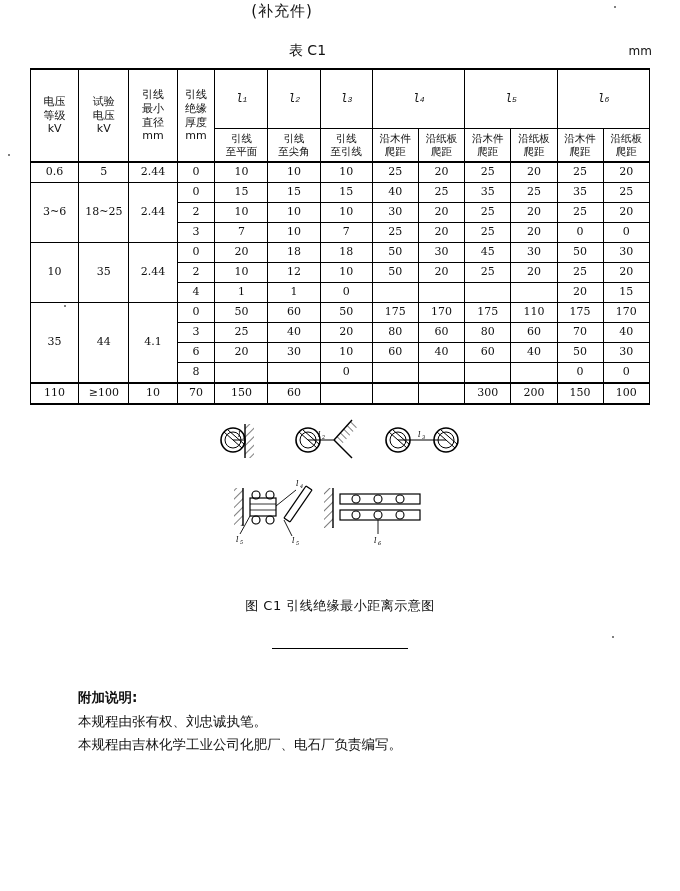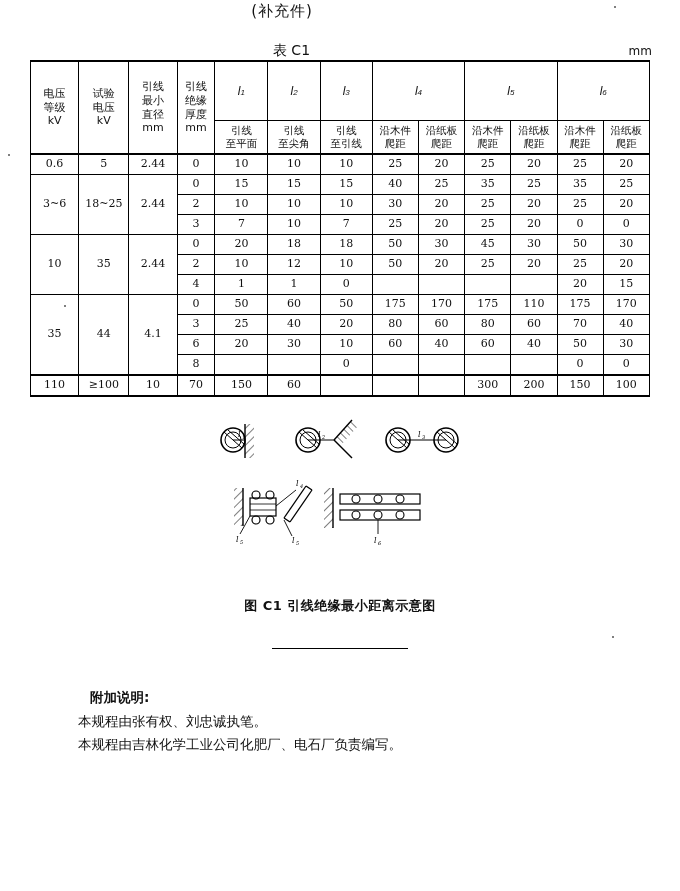--- a/index.html
+++ b/index.html
@@ -30,31 +30,32 @@
     font-size: 15px;
     letter-spacing: 1px;
   }
   .table-caption {
     position: absolute;
     top: 42px;
     left: 0;
     width: 583px;
     text-align: center;
     font-size: 14px;
+    padding-left: 16px;
   }
   .unit-label {
     position: absolute;
     top: 44px;
     right: 28px;
     font-size: 12px;
   }
   
   .tbl-wrap {
     position: absolute;
-    top: 60px;
+    top: 68px;
     left: 30px;
     width: 556px;
   }
   table.main {
     border-collapse: collapse;
     width: 620px;
     font-size: 10.5px;
     line-height: 1.15;
   }
   table.main td, table.main th {
@@ -68,21 +69,21 @@
     height: 56px;
     font-size: 11px;
     line-height: 1.25;
   }
   .hdr-sub td {
     height: 30px;
     font-size: 10.5px;
     line-height: 1.2;
   }
   .ital {
-    font-family: Liberation Sans, sans-serif;
+    font-family: Liberation Mono, monospace;
     font-style: italic;
     font-size: 12px;
   }
   .sub {
     font-size: 8px;
     vertical-align: baseline;
     font-style: italic;
   }
   .body-row td {
     height: 17px;
@@ -104,41 +105,39 @@
     height: 180px;
   }
   .fig-caption {
     position: absolute;
     top: 597px;
     left: 0;
     width: 680px;
     text-align: center;
     font-size: 13px;
     letter-spacing: 0.5px;
-    font-weight: bold;
   }
   .rule {
     position: absolute;
     top: 648px;
     left: 272px;
     width: 136px;
     height: 0;
     border-top: 1px solid #000;
   }
   
   .notes {
     position: absolute;
     top: 686px;
     left: 78px;
     font-size: 13.5px;
     line-height: 1.75;
   }
   .notes .title {
     font-weight: bold;
-    margin-left: 12px;
   }
   
   .speck {
     position: absolute;
     background: #555;
     width: 2px;
     height: 2px;
     border-radius: 50%;
   }
 </style>

